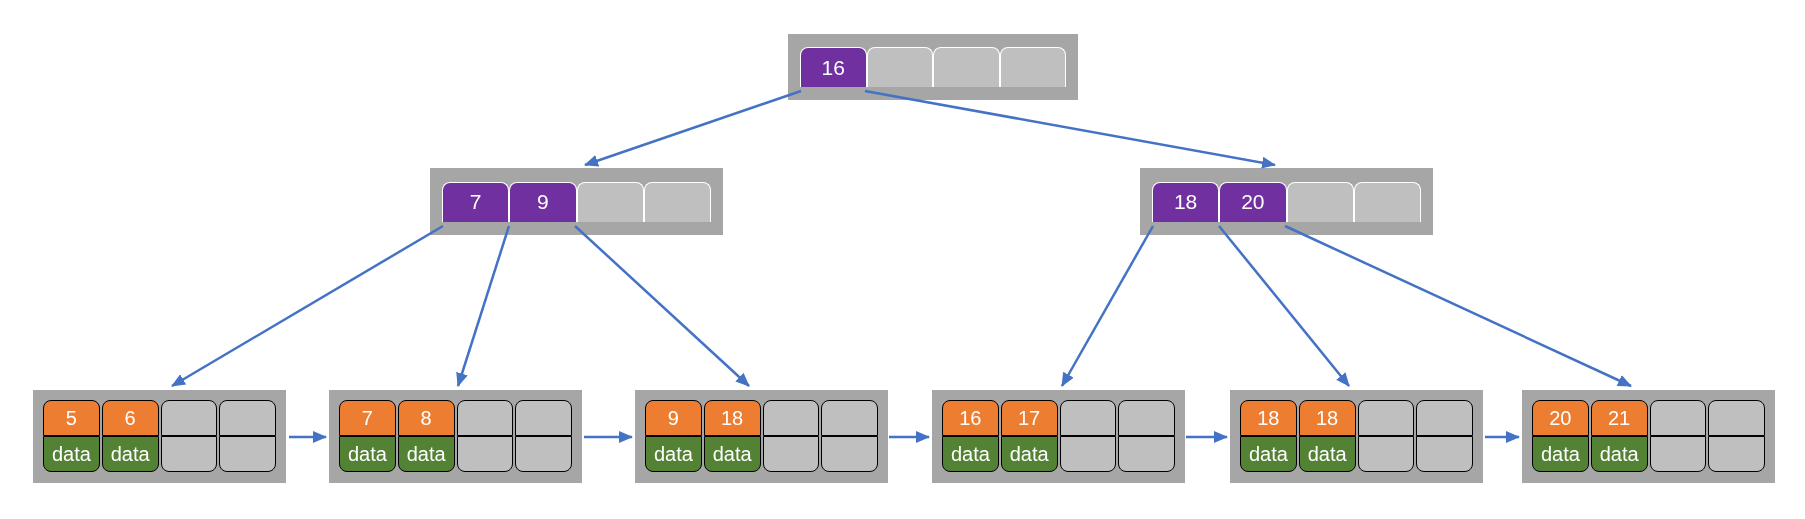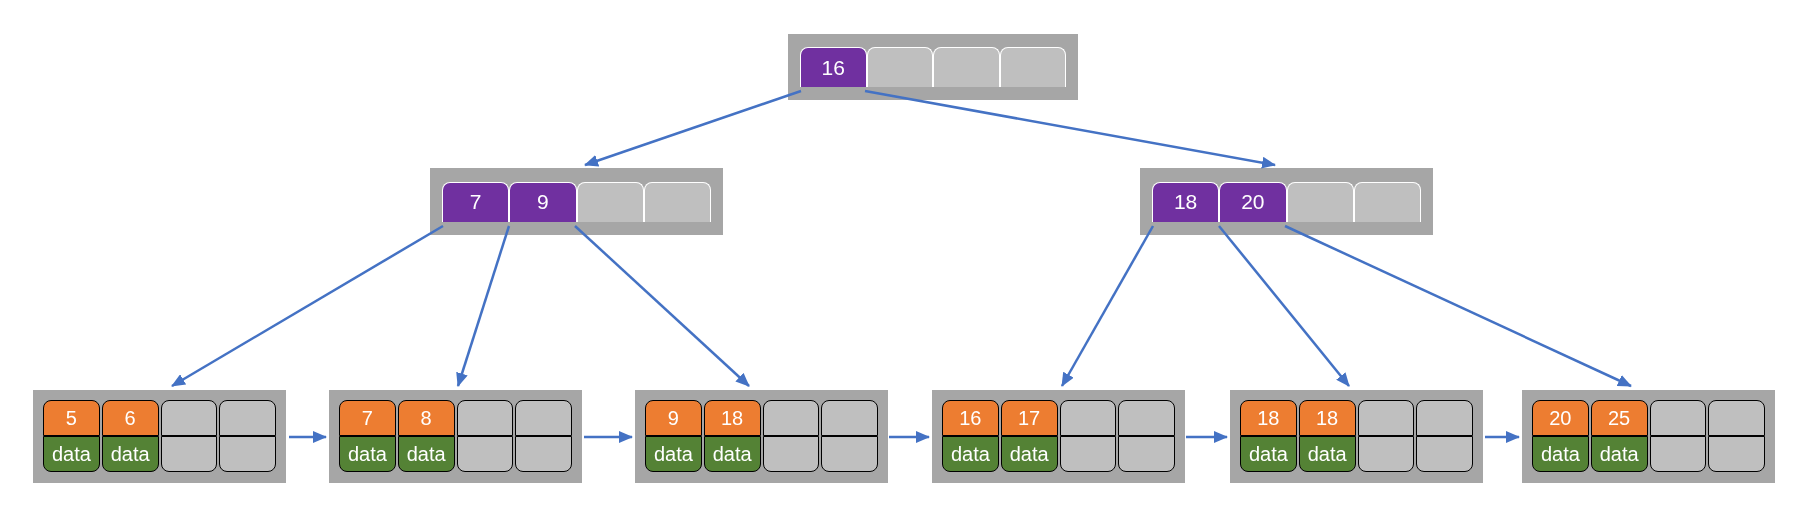--- a/index.html
+++ b/index.html
@@ -183,21 +183,21 @@
       <div class="leaf-cell data-cell"></div>
     </div>
   </div>
 
   <div class="leaf" style="left:1522px;">
     <div class="leaf-col">
       <div class="leaf-cell key-cell filled">20</div>
       <div class="leaf-cell data-cell filled">data</div>
     </div>
     <div class="leaf-col">
-      <div class="leaf-cell key-cell filled">25</div>
+      <div class="leaf-cell key-cell filled">21</div>
       <div class="leaf-cell data-cell filled">data</div>
     </div>
     <div class="leaf-col">
       <div class="leaf-cell key-cell"></div>
       <div class="leaf-cell data-cell"></div>
     </div>
     <div class="leaf-col">
       <div class="leaf-cell key-cell"></div>
       <div class="leaf-cell data-cell"></div>
     </div>

